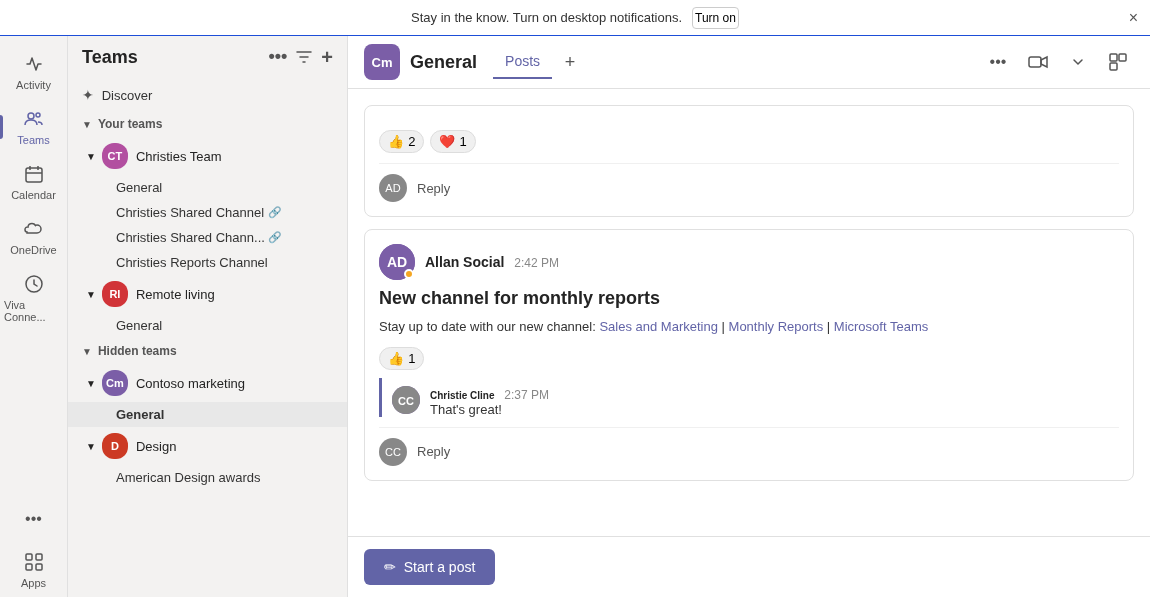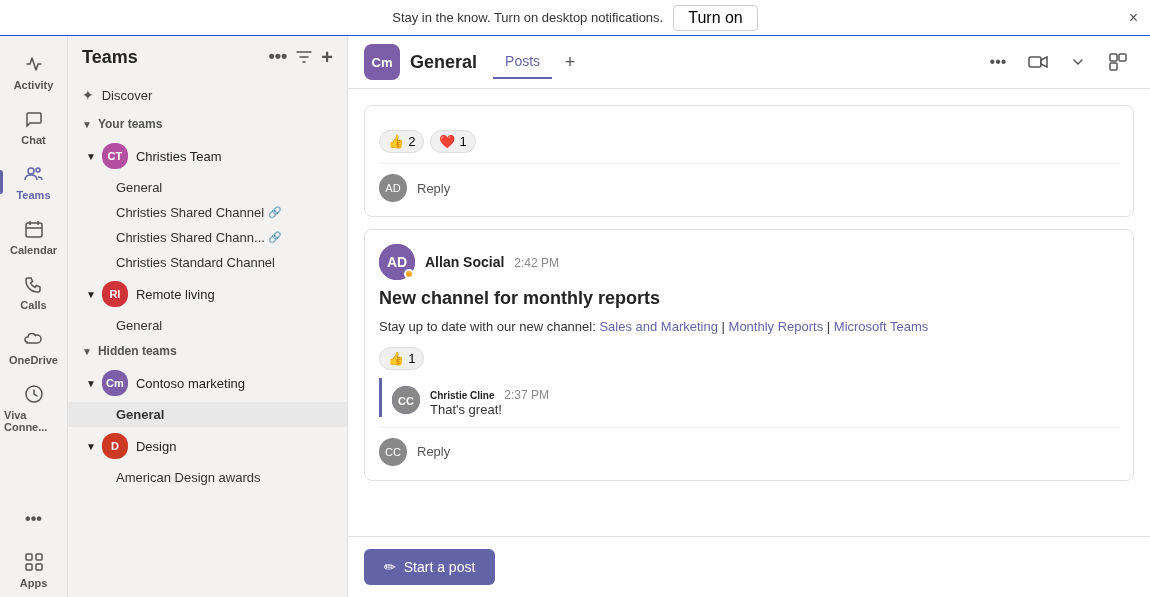--- a/index.html
+++ b/index.html
@@ -15,23 +15,23 @@
       justify-content: center;
       font-size: 13px;
       color: #333;
       flex-shrink: 0;
       position: relative;
     }
     .notification-bar .turn-on-btn {
       margin-left: 10px;
       border: 1px solid #ccc;
       background: #fff;
-      padding: 3px 14px;
+      padding: 3px 2px;
       border-radius: 4px;
-      font-size: 16px;
+      font-size: 12px;
       cursor: pointer;
     }
     .notification-bar .close-btn {
       position: absolute;
       right: 12px;
       background: none;
       border: none;
       font-size: 16px;
       cursor: pointer;
       color: #555;
@@ -59,21 +59,20 @@
       display: flex;
       flex-direction: column;
       align-items: center;
       padding: 8px 4px;
       width: 100%;
       cursor: pointer;
       border-radius: 4px;
       color: #555;
       font-size: 11px;
       position: relative;
-      font-weight: bold;
     }
     .rail-item.active {
       color: #6264a7;
     }
     .rail-item.active::before {
       content: '';
       position: absolute;
       left: 0;
       top: 50%;
       transform: translateY(-50%);
@@ -399,28 +398,20 @@
 
     <div class="rail-item">
       <div class="rail-icon">
         <svg width="20" height="20" viewBox="0 0 20 20" fill="none">
           <path d="M3 10h3l2-6 4 12 2-6h3" stroke="#555" stroke-width="1.5" fill="none" stroke-linecap="round" stroke-linejoin="round"></path>
         </svg>
       </div>
       <span style="font-size:11px;color:#555">Activity</span>
     </div>
 
-    <div class="rail-item">
-      <div class="rail-icon">
-        <svg width="20" height="20" viewBox="0 0 20 20" fill="none">
-          <path d="M4 4h12a1 1 0 011 1v8a1 1 0 01-1 1H6l-3 3V5a1 1 0 011-1z" stroke="#555" stroke-width="1.5" fill="none"></path>
-        </svg>
-      </div>
-      <span style="font-size:11px;color:#555">Chat</span>
-    </div>
 
     <div class="rail-item active">
       <div class="rail-icon">
         <svg width="20" height="20" viewBox="0 0 20 20" fill="none">
           <circle cx="7" cy="7" r="3" stroke="#6264a7" stroke-width="1.5"></circle>
           <circle cx="14" cy="6" r="2" stroke="#6264a7" stroke-width="1.5"></circle>
           <path d="M1 16c0-3 2-5 6-5s6 2 6 5" stroke="#6264a7" stroke-width="1.5" fill="none"></path>
           <path d="M14 13c2 0 4 1 4 3" stroke="#6264a7" stroke-width="1.5" fill="none"></path>
         </svg>
       </div>
@@ -430,28 +421,20 @@
     <div class="rail-item">
       <div class="rail-icon">
         <svg width="20" height="20" viewBox="0 0 20 20" fill="none">
           <rect x="2" y="4" width="16" height="14" rx="2" stroke="#555" stroke-width="1.5"></rect>
           <path d="M6 2v4M14 2v4M2 9h16" stroke="#555" stroke-width="1.5"></path>
         </svg>
       </div>
       <span style="font-size:11px;color:#555">Calendar</span>
     </div>
 
-    <div class="rail-item">
-      <div class="rail-icon">
-        <svg width="20" height="20" viewBox="0 0 20 20" fill="none">
-          <path d="M4 4h3l1.5 3.5-2 1.5c1 2 2.5 3.5 4.5 4.5l1.5-2L16 13v3c0 1-1 2-2 2C7 18 2 13 2 6c0-1 1-2 2-2z" stroke="#555" stroke-width="1.5" fill="none"></path>
-        </svg>
-      </div>
-      <span style="font-size:11px;color:#555">Calls</span>
-    </div>
 
     <div class="rail-item">
       <div class="rail-icon">
         <svg width="20" height="20" viewBox="0 0 20 20" fill="none">
           <path d="M3 13c-1 0-2-1-2-2.5A2.5 2.5 0 014 8c.2-2 2-3.5 4-3.5 1.5 0 2.8.8 3.5 2C12 6 12.5 6 13 6a4 4 0 010 8H3z" stroke="#555" stroke-width="1.5" fill="none"></path>
         </svg>
       </div>
       <span style="font-size:11px;color:#555">OneDrive</span>
     </div>
 
@@ -520,21 +503,21 @@
       </div>
       <div class="channel-item">
         <span>Christies Shared Channel</span>
         <span class="channel-icon">🔗</span>
       </div>
       <div class="channel-item">
         <span>Christies Shared Chann...</span>
         <span class="channel-icon">🔗</span>
       </div>
       <div class="channel-item">
-        <span>Christies Standard Channel</span>
+        <span>Christies Reports Channel</span>
       </div>
 
       <div class="team-item">
         <span class="section-chevron" style="margin-left:4px">▼</span>
         <div class="team-avatar" style="background:#d13438">RI</div>
         <span>Remote living</span>
       </div>
       <div class="channel-item">
         <span>General</span>
       </div>

